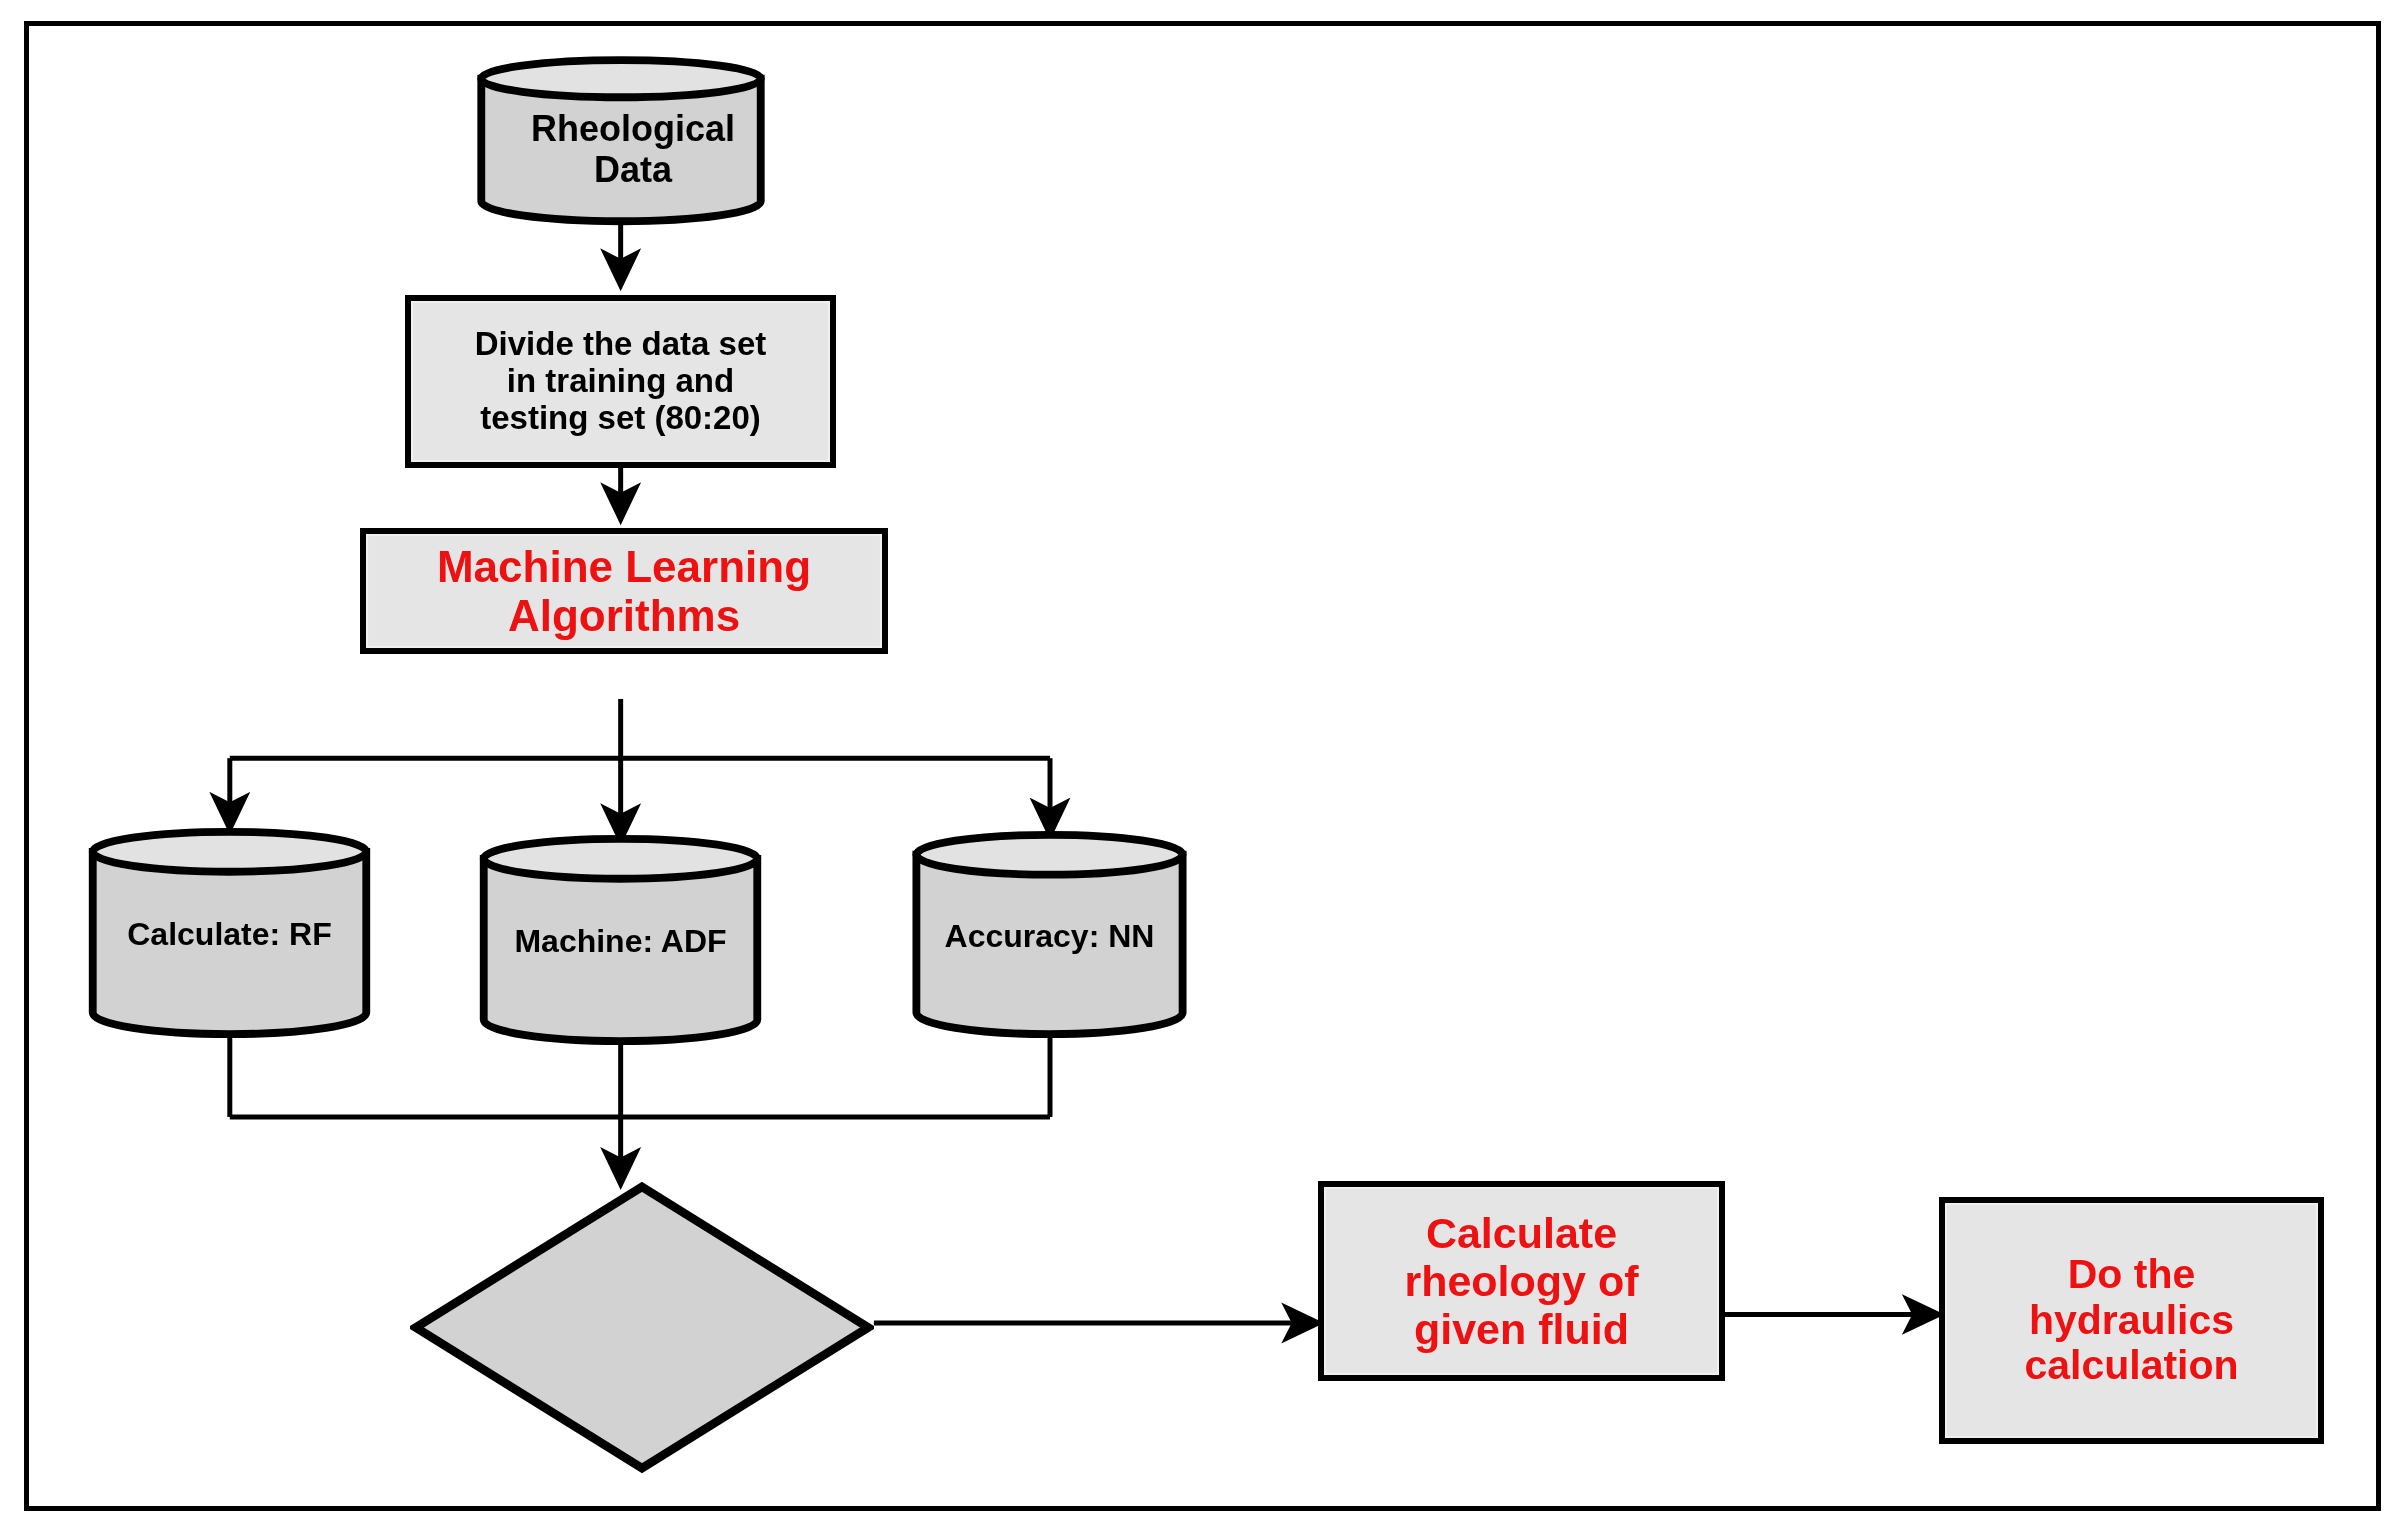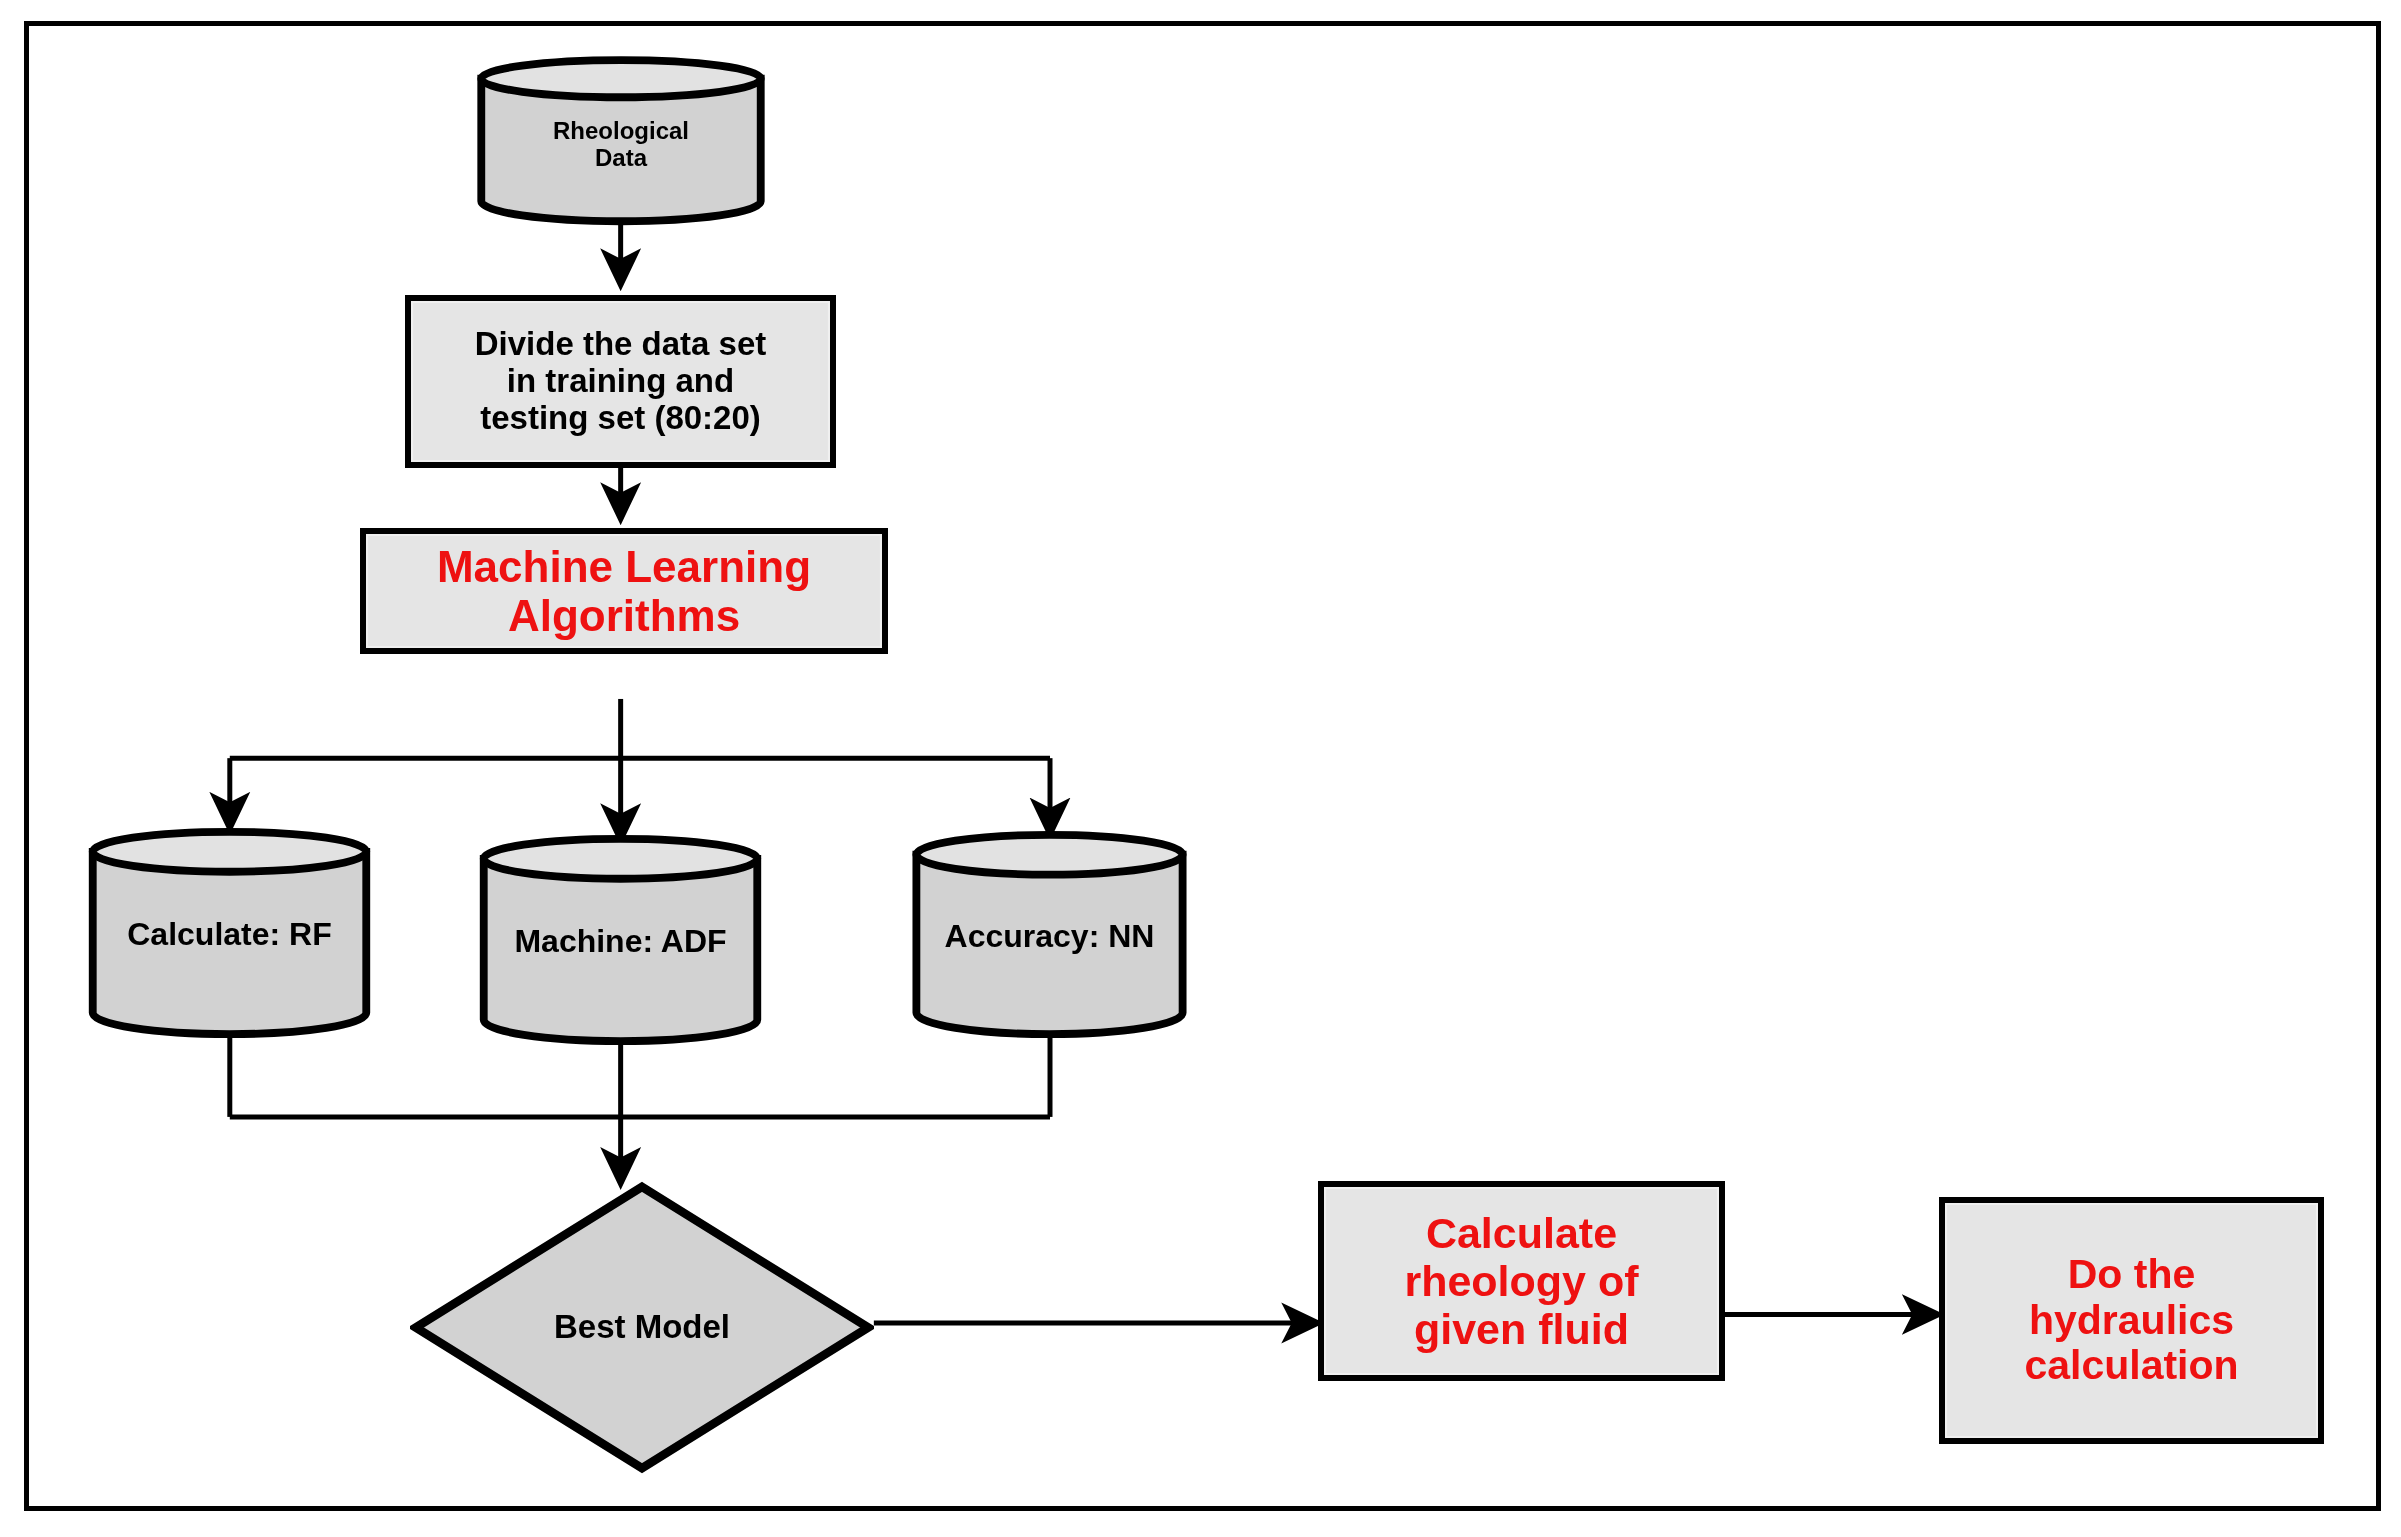--- a/index.html
+++ b/index.html
@@ -157,21 +157,21 @@
     <g>
       <line x1="2418" y1="1843" x2="2718" y2="1843" stroke="#000000" stroke-width="7" marker-end="url(#arrowhead)"></line>
     </g>
   </svg>
 
   <div class="cyl node" style="left:477px; top:57px; width:288px; height:166px;">
     <svg width="288" height="166" viewBox="0 0 404 232">
       <path d="M6,30 L6,202 A196,28 0 0 0 398,202 L398,30 Z" fill="#d2d2d2" stroke="#000000" stroke-width="11"></path>
       <ellipse cx="202" cy="30" rx="196" ry="26" fill="#e2e2e2" stroke="#000000" stroke-width="11"></ellipse>
     </svg>
-    <div class="cyl-label" style="top:60px; font-size:24px;">Rheological
+    <div class="cyl-label" style="top:51px; font-size:36px;margin-left:12px;">Rheological
 Data</div>
   </div>
 
   <div class="node proc black-text" style="left:405px; top:295px; width:431px; height:173px;">
     <span class="txt" style="font-size:33px;">Divide the data set
 in training and
 testing set (80:20)</span>
   </div>
 
   <div class="node proc red-text" style="left:360px; top:528px; width:528px; height:126px;">
@@ -200,21 +200,20 @@
       <path d="M6,32 L6,254 A187,30 0 0 0 380,254 L380,32 Z" fill="#d2d2d2" stroke="#000000" stroke-width="11"></path>
       <ellipse cx="193" cy="32" rx="187" ry="28" fill="#e2e2e2" stroke="#000000" stroke-width="11"></ellipse>
     </svg>
     <div class="cyl-label" style="top:86px; font-size:32px;">Accuracy: NN</div>
   </div>
 
   <div class="diamond node" style="left:410px; top:1181px; width:464px; height:293px;">
     <svg width="464" height="293" viewBox="0 0 650 410">
       <polygon points="325,8 642,205 325,402 8,205" fill="#d2d2d2" stroke="#000000" stroke-width="12"></polygon>
     </svg>
-    <div class="dia-label" style="top:127px; font-size:33px;">Best Model</div>
   </div>
 
   <div class="node proc red-text" style="left:1318px; top:1181px; width:407px; height:200px;">
     <span class="txt" style="font-size:43px;">Calculate
 rheology of
 given fluid</span>
   </div>
 
   <div class="node proc red-text" style="left:1939px; top:1197px; width:385px; height:247px;">
     <span class="txt" style="font-size:41px;">Do the

